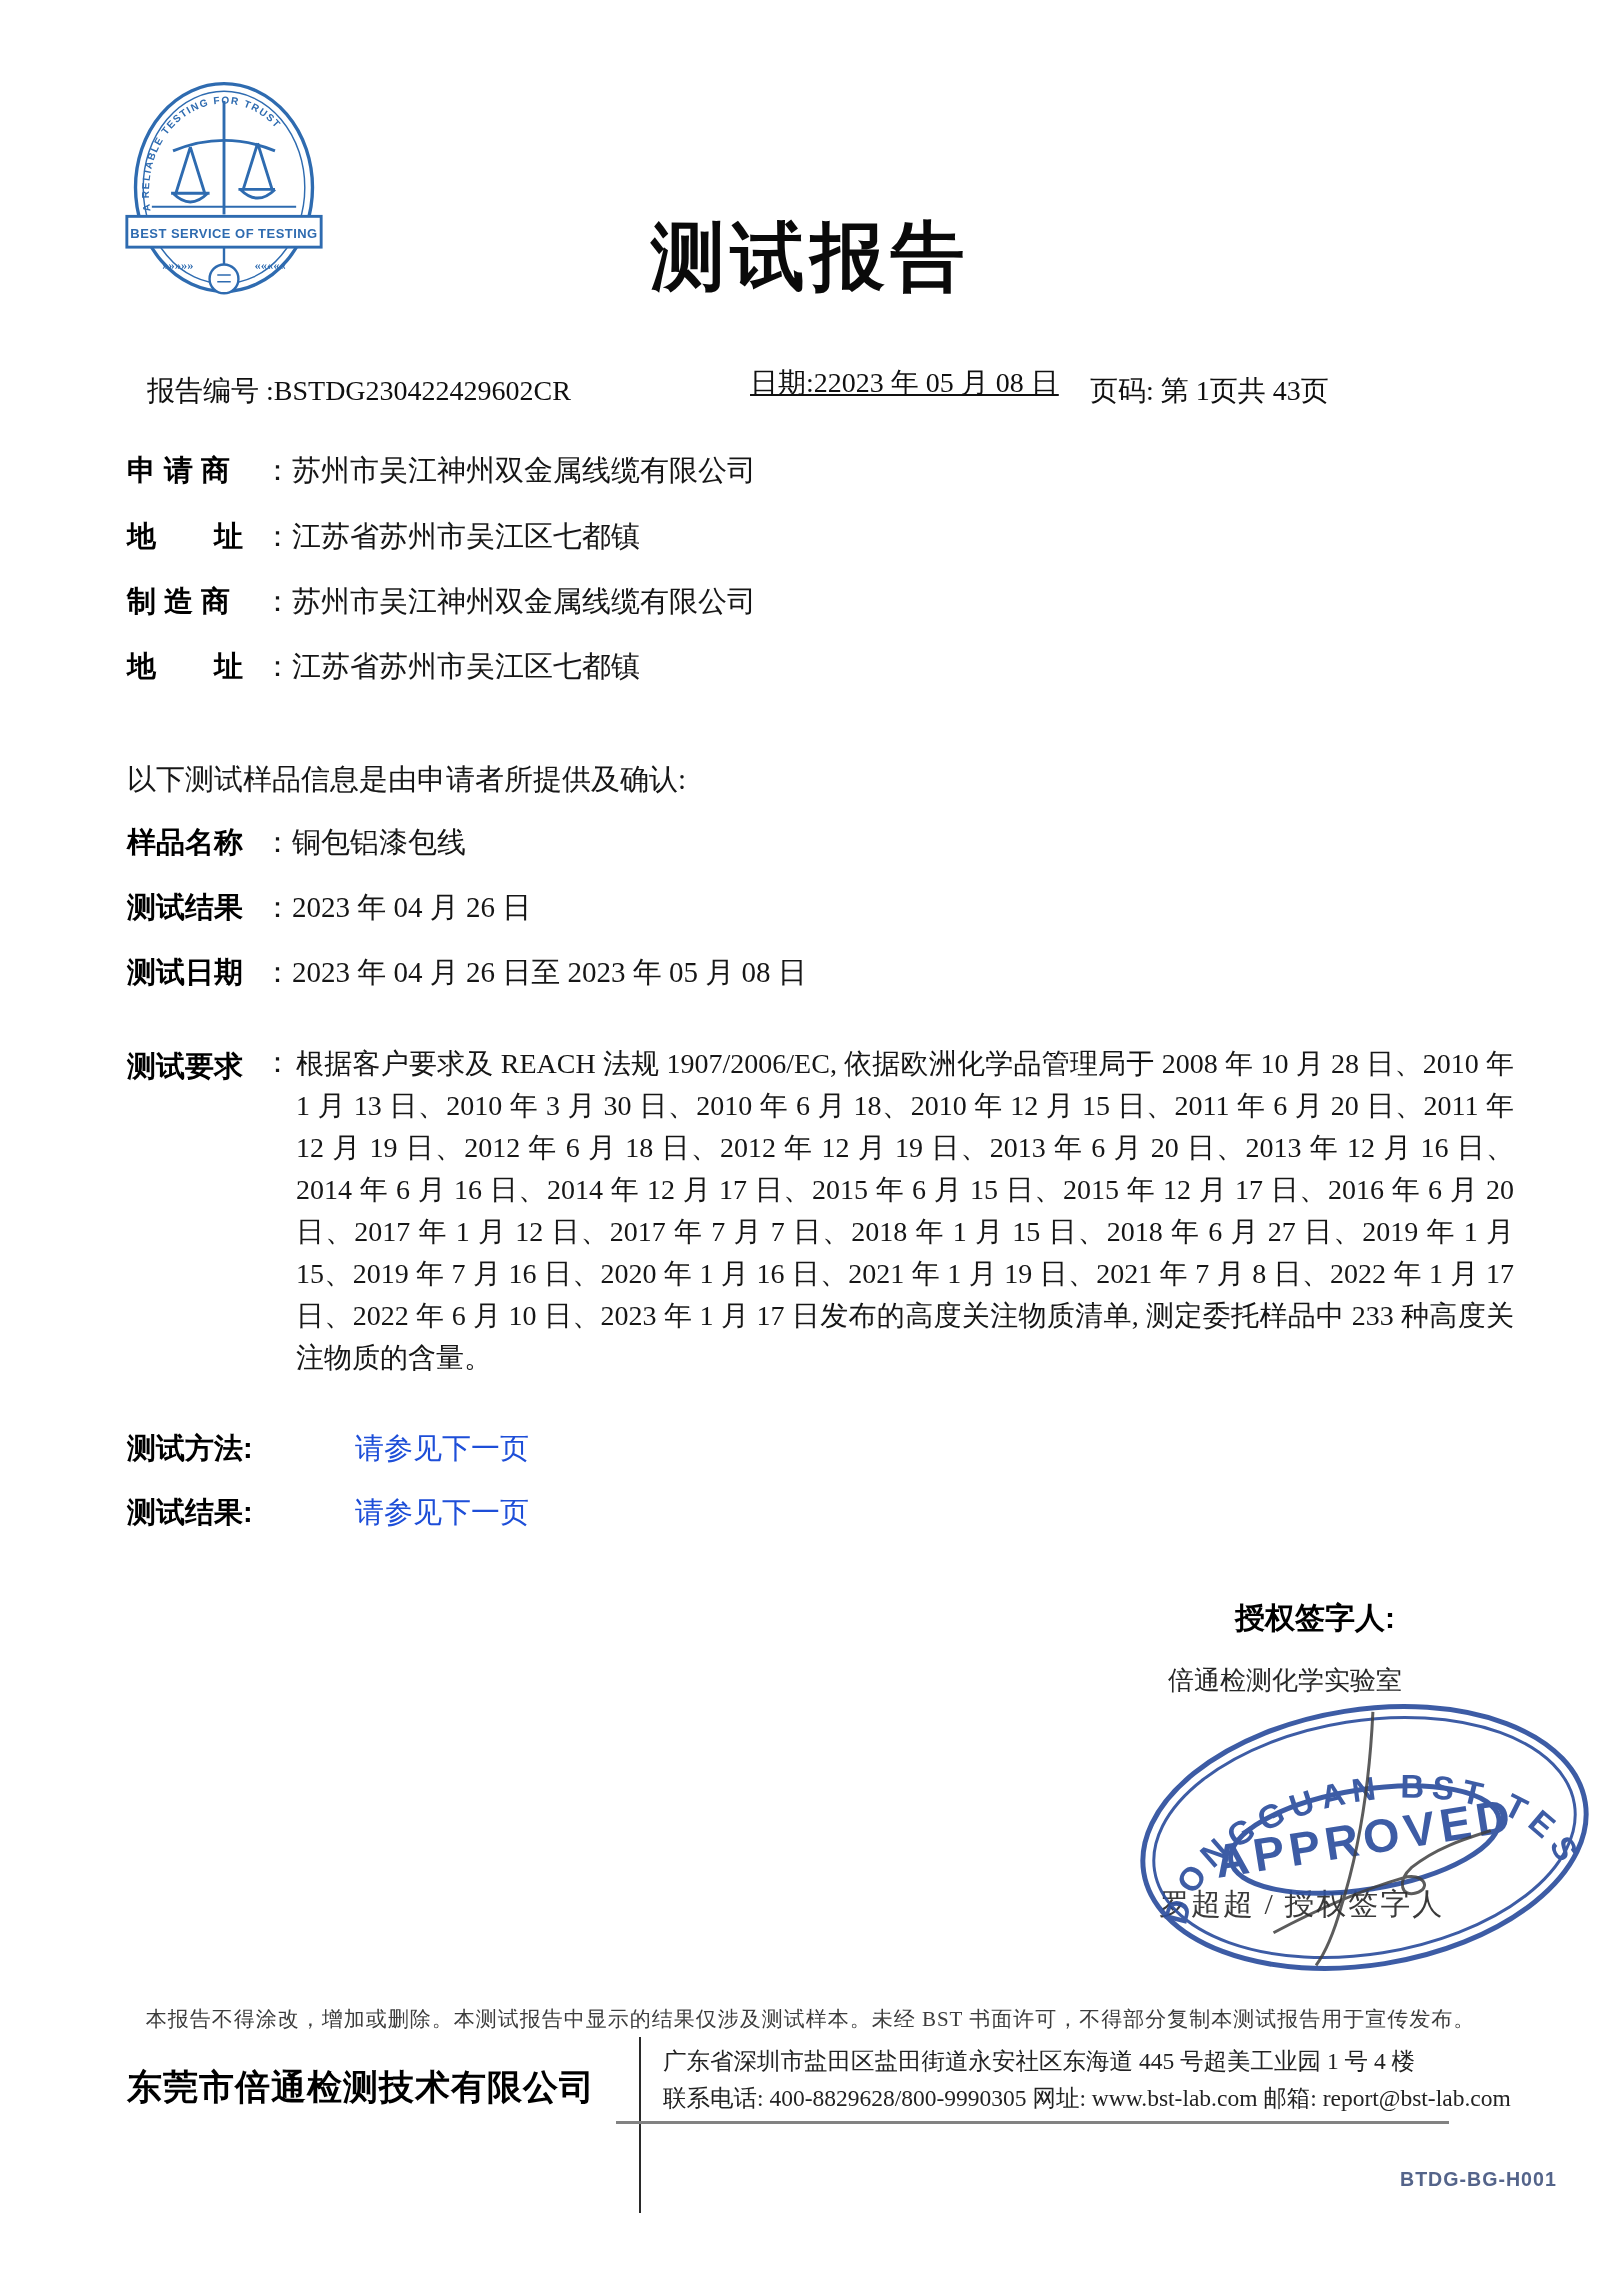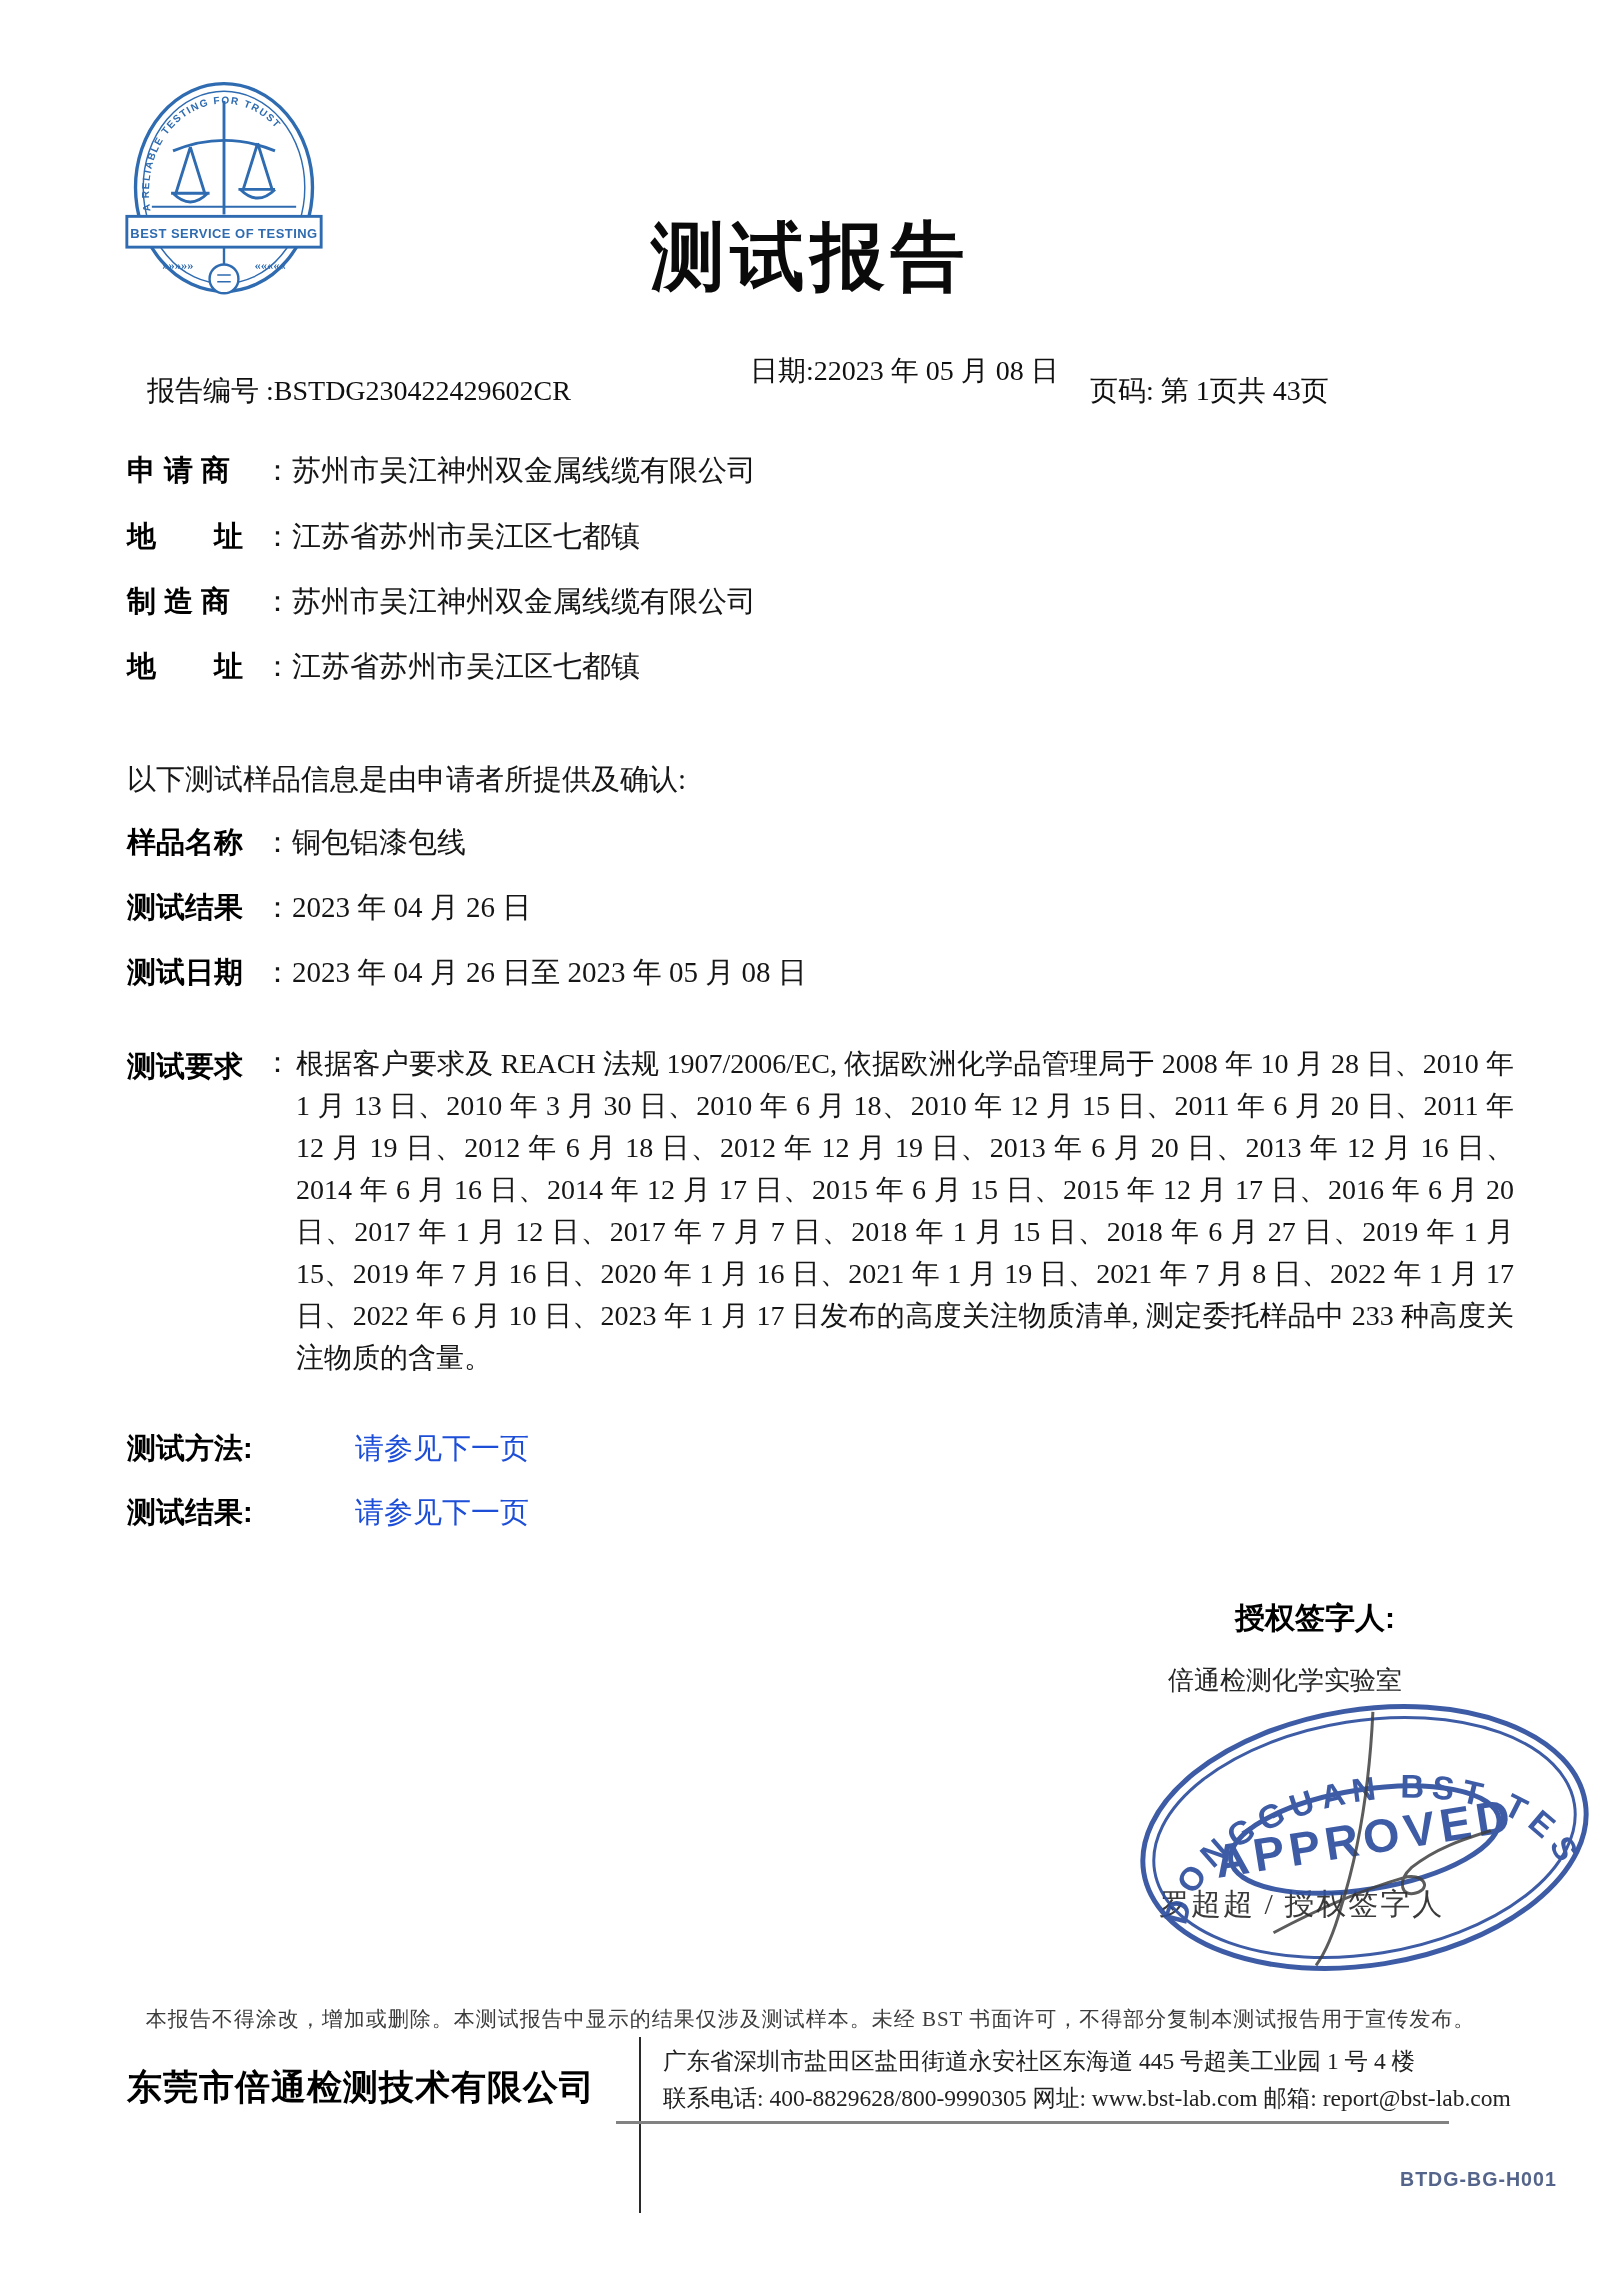--- a/index.html
+++ b/index.html
@@ -71,21 +71,21 @@
     </svg>
   </div>
 
   <div class="abs title" style="top:208px; left:0;">测试报告</div>
 
   <div class="abs hdr" style="left:127px; top:372px;margin-left:20px;">
     <span>报告编号</span>
     <span> </span>
     <span>:BSTDG230422429602CR</span>
   </div>
-  <div class="abs hdr" style="left:750px; top:352px;">日期:22023 年 05 月 08 日</div>
+  <div class="abs hdr" style="left:750px; top:364px;text-decoration:underline;">日期:22023 年 05 月 08 日</div>
   <div class="abs hdr" style="left:1090px; top:372px;">页码: 第 1页共 43页</div>
 
   <div class="abs label" style="left:127px; top:451px;">申 请 商</div>
   <div class="abs value" style="left:263px; top:451px;">：苏州市吴江神州双金属线缆有限公司</div>
 
   <div class="abs label" style="left:127px; top:517px;">地　　址</div>
   <div class="abs value" style="left:263px; top:517px;">：江苏省苏州市吴江区七都镇</div>
 
   <div class="abs label" style="left:127px; top:582px;">制 造 商</div>
   <div class="abs value" style="left:263px; top:582px;">：苏州市吴江神州双金属线缆有限公司</div>

